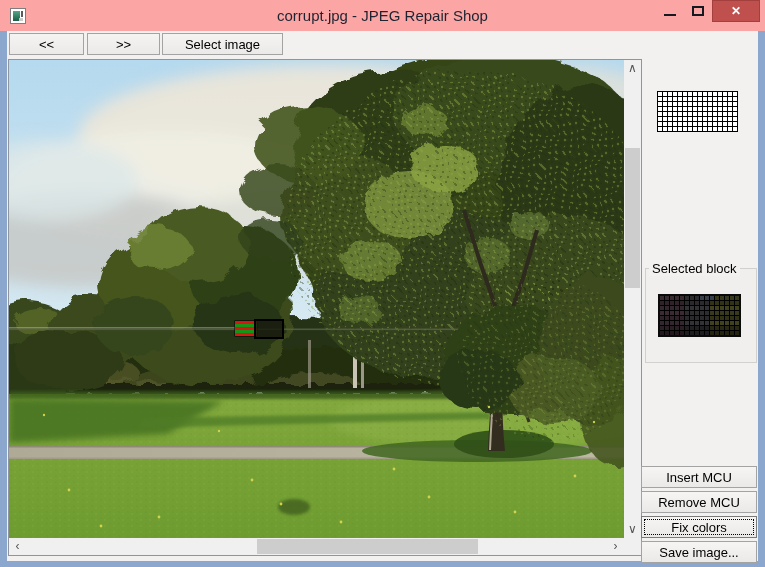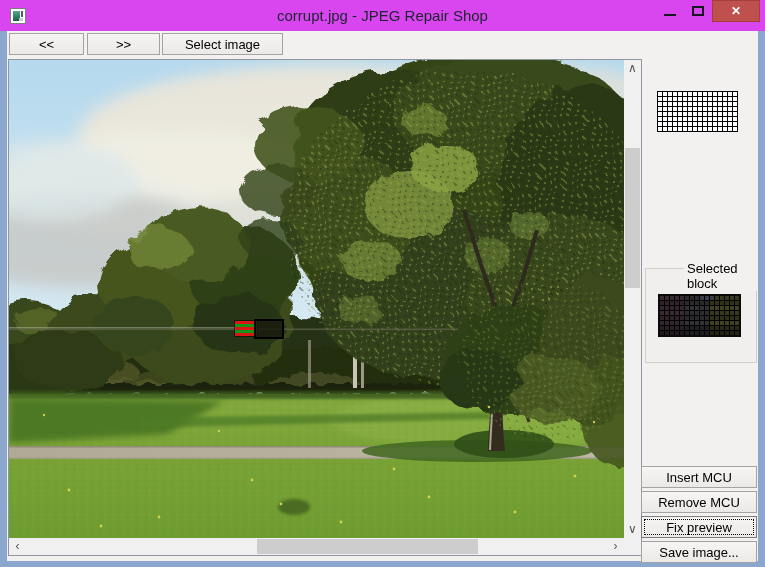--- a/index.html
+++ b/index.html
@@ -1,19 +1,19 @@
 <!DOCTYPE html>
 <html><head>
 <meta charset="utf-8">
 <style>
   html,body{margin:0;padding:0;background:#d8d8d8;font-family:"Liberation Sans",sans-serif;}
   *{box-sizing:border-box;}
   .window{position:relative;width:765px;height:567px;background:#8ca7cd;outline:1px solid #5f7396;overflow:hidden;}
   
-  .titlebar{position:absolute;left:0;top:0;width:765px;height:31px;background:#d946ef;}
+  .titlebar{position:absolute;left:0;top:0;width:765px;height:31px;background:#fca5a5;}
   .app-icon{position:absolute;left:10px;top:8px;width:16px;height:16px;background:#fff;border:1px solid #7d7d7d;}
   .app-icon .pic{position:absolute;left:2px;top:2px;width:7px;height:10px;background:linear-gradient(180deg,#59a58b 0%,#2e7d63 60%,#1d5c47 100%);}
   .app-icon .mark{position:absolute;right:2px;top:2px;width:2px;height:6px;background:#5a5a5a;}
   .app-icon .dot{position:absolute;right:2px;bottom:2px;width:4px;height:3px;background:#c9c9c9;}
   .window-title{position:absolute;left:0;top:0;width:100%;height:31px;line-height:31px;text-align:center;font-size:15px;color:#1d2430;}
   .caption-btn{position:absolute;top:0;height:22px;display:flex;align-items:center;justify-content:center;cursor:default;}
   .min-btn{left:655px;width:30px;}
   .max-btn{left:685px;width:26px;}
   .close-btn{left:712px;width:48px;background:#c0504d;border:1px solid #a33f3c;color:#fff;font-size:12px;font-weight:bold;}
   .min-glyph{width:12px;height:2px;background:#15191f;margin-top:8px;}
@@ -408,21 +408,21 @@
         <div class="gcell" style="background: rgb(255, 255, 255);"></div>
         <div class="gcell" style="background: rgb(255, 255, 255);"></div>
         <div class="gcell" style="background: rgb(255, 255, 255);"></div>
         <div class="gcell" style="background: rgb(255, 255, 255);"></div>
         <div class="gcell" style="background: rgb(255, 255, 255);"></div>
         <div class="gcell" style="background: rgb(255, 255, 255);"></div>
         <div class="gcell" style="background: rgb(255, 255, 255);"></div>
       </div>
 
     <div class="groupbox" style="left:638px;top:237px;width:112px;height:95px;"></div>
-    <div class="groupbox-label" style="left:642px;top:230px;margin-left:35px;">Selected block</div>
+    <div class="groupbox-label" style="left:642px;top:230px;">Selected block</div>
     <div class="sgrid" style="left: 651px; top: 263px; grid-template-columns: repeat(16, 4px);">
         <div class="gcell" style="background: rgb(58, 43, 50);"></div>
         <div class="gcell" style="background: rgb(58, 43, 50);"></div>
         <div class="gcell" style="background: rgb(58, 43, 50);"></div>
         <div class="gcell" style="background: rgb(58, 43, 50);"></div>
         <div class="gcell" style="background: rgb(58, 43, 50);"></div>
         <div class="gcell" style="background: rgb(45, 44, 47);"></div>
         <div class="gcell" style="background: rgb(45, 44, 47);"></div>
         <div class="gcell" style="background: rgb(45, 44, 47);"></div>
         <div class="gcell" style="background: rgb(57, 64, 76);"></div>
@@ -542,16 +542,16 @@
         <div class="gcell" style="background: rgb(50, 50, 22); filter: brightness(0.72);"></div>
         <div class="gcell" style="background: rgb(50, 50, 22); filter: brightness(0.72);"></div>
         <div class="gcell" style="background: rgb(50, 50, 22); filter: brightness(0.72);"></div>
         <div class="gcell" style="background: rgb(50, 50, 22); filter: brightness(0.72);"></div>
         <div class="gcell" style="background: rgb(50, 50, 22); filter: brightness(0.72);"></div>
         <div class="gcell" style="background: rgb(50, 50, 22); filter: brightness(0.72);"></div>
       </div>
 
     <button class="panel-btn" style="top:435px;">Insert MCU</button>
     <button class="panel-btn" style="top:460px;">Remove MCU</button>
-    <button class="panel-btn focused" style="top:485px;">Fix preview</button>
+    <button class="panel-btn focused" style="top:485px;">Fix colors</button>
     <button class="panel-btn" style="top:510px;">Save image...</button>
   </div>
 </div>
 
 </body></html>

